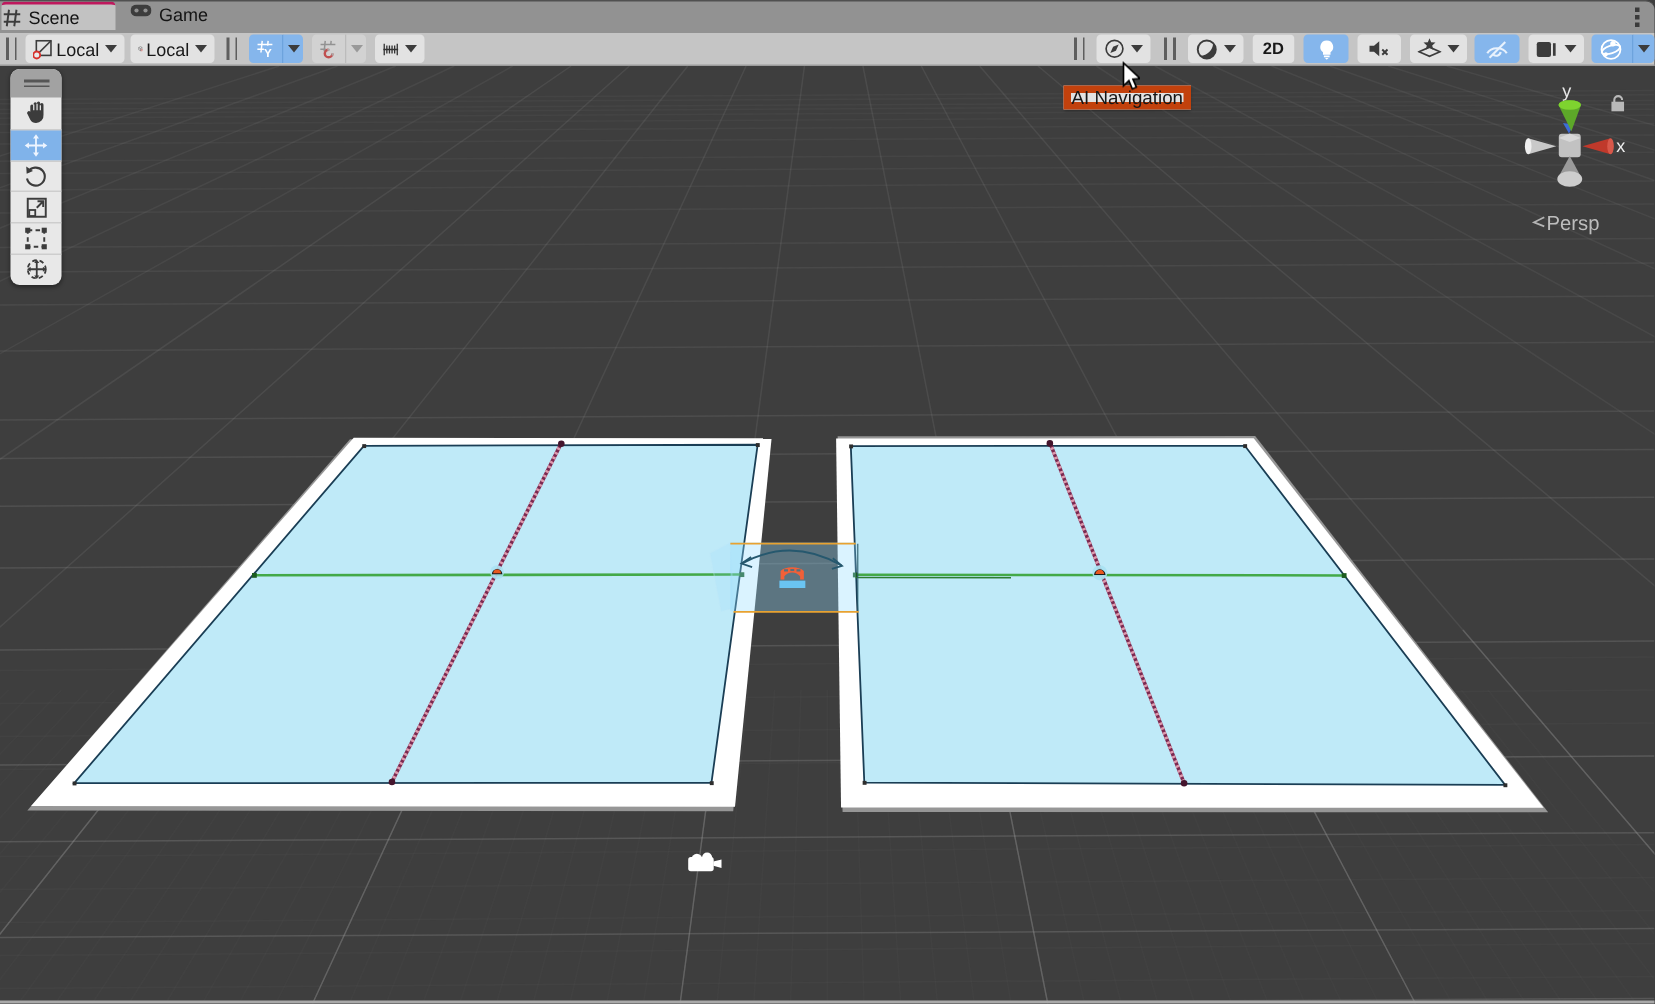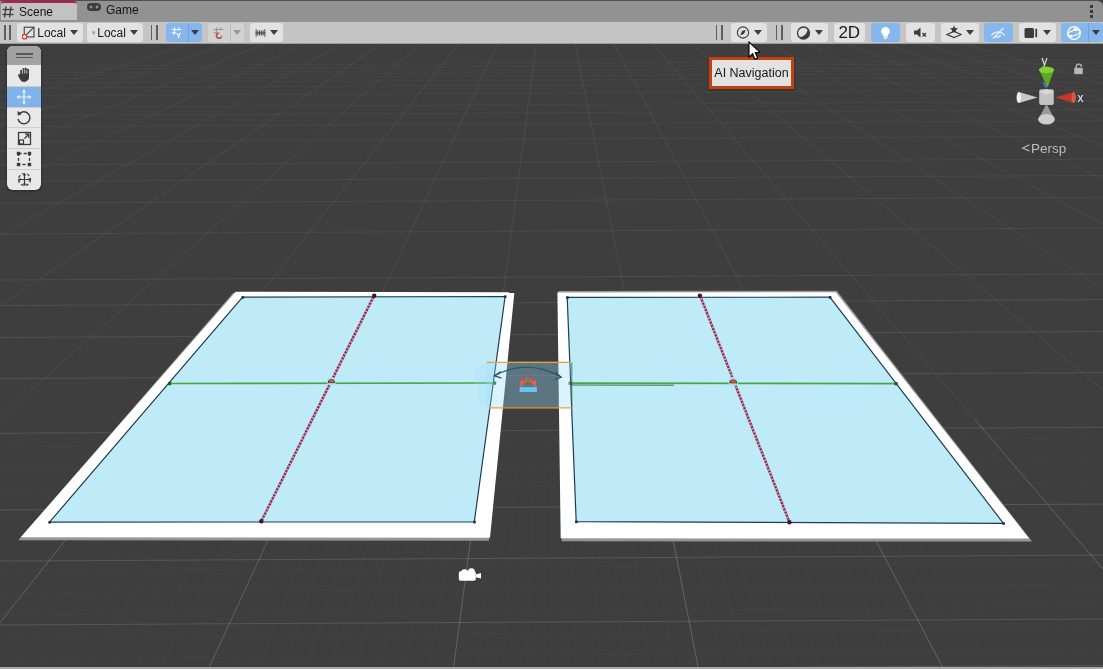--- a/index.html
+++ b/index.html
@@ -23,22 +23,22 @@
   border-top:5px solid #3c3c3c;margin-left:4px}
 #viewport-svg{position:absolute;left:0;top:0}
 #palette{position:absolute;left:7px;top:46px;width:34px;background:rgba(233,233,233,0.998);border-radius:6px;
   box-shadow:0 1px 3px rgba(0,0,0,.4);overflow:hidden}
 #palette .hdr{height:19px;background:#a2a2a2;display:flex;flex-direction:column;
   align-items:center;justify-content:center;gap:2px}
 #palette .hdr i{display:block;width:17px;height:1.5px;background:#565656}
 #palette .pbtn{height:20.8px;display:flex;align-items:center;justify-content:center;
   border-top:1px solid #cdcdcd}
 #palette .pbtn.on{background:#80b3ea}
-#tooltip{position:absolute;left:709px;top:57px;width:85px;height:32px;background:rgba(227,227,227,0.998);
-  border:3px solid #c2410c;display:flex;align-items:center;justify-content:center;
+#tooltip{position:absolute;left:709px;top:57px;width:85px;height:16px;background:rgba(227,227,227,0.998);
+  border:5px solid #c2410c;display:flex;align-items:center;justify-content:center;
   font-size:12.5px;color:#161616;box-shadow:0 1px 2px rgba(0,0,0,.3)}
 #cursor{position:absolute;left:746px;top:41px}
 </style></head>
 <body>
 <svg id="viewport-svg" width="1103" height="669" viewBox="0 0 1103 669">
 <rect x="0" y="44" width="1103" height="625" fill="#3e3e3e" fill-opacity="0.998"></rect>
 <line x1="186.1" y1="44" x2="-1752.1" y2="669" stroke="#9a9a9a" stroke-opacity="0.11"></line>
 <line x1="-979.9" y1="420" x2="-1752.1" y2="669" stroke="#9a9a9a" stroke-opacity="0.24"></line>
 <line x1="225.0" y1="44" x2="-1507.0" y2="669" stroke="#9a9a9a" stroke-opacity="0.11"></line>
 <line x1="-817.0" y1="420" x2="-1507.0" y2="669" stroke="#9a9a9a" stroke-opacity="0.24"></line>
@@ -395,21 +395,21 @@
       <i></i>
       <i></i>
     </div>
  <div class="tbtn" style="margin-left:5px;width:37px;justify-content:center">
   <svg width="16" height="16" viewBox="0 0 16 16">
         <circle cx="8" cy="8" r="6.4" fill="none" stroke="#3c3c3c" stroke-width="1.4"></circle>
    <path d="M3.47,12.53 A6.4,6.4 0 0 0 12.53,3.47 A9.5,9.5 0 0 1 3.47,12.53 Z" fill="#3c3c3c"></path>
       </svg>
   <span class="arr"></span>
  </div>
- <div class="tbtn" style="margin-left:6px;width:31px;justify-content:center;font-weight:normal;font-size:17px;background:rgba(226,226,226,0.998);transform:translateZ(0)">2D</div>
+ <div class="tbtn" style="margin-left:6px;width:31px;justify-content:center;font-weight:bold;font-size:11px;background:rgba(226,226,226,0.998);transform:translateZ(0)">2D</div>
  <div class="tbtn" style="margin-left:6px;width:32px;justify-content:center;background:#85b6ec">
   <svg width="13" height="14" viewBox="0 0 13 14">
         <path d="M6.5,1 a4.3,4.3 0 0 1 2.5,7.8 l0,1.7 l-5,0 l0,-1.7 a4.3,4.3 0 0 1 2.5,-7.8" fill="#ffffff"></path>
    <rect x="4.6" y="11" width="3.8" height="1.2" fill="#ffffff"></rect>
         <path d="M5.3,12.6 h2.4 l-1.2,1.2 z" fill="#ffffff"></path>
       </svg>
  </div>
  <div class="tbtn" style="margin-left:6px;width:32px;justify-content:center">
   <svg width="15" height="13" viewBox="0 0 15 13">
         <path d="M1,4.5 L4,4.5 L7.5,1.5 L7.5,11.5 L4,8.5 L1,8.5 Z" fill="#3c3c3c"></path>

